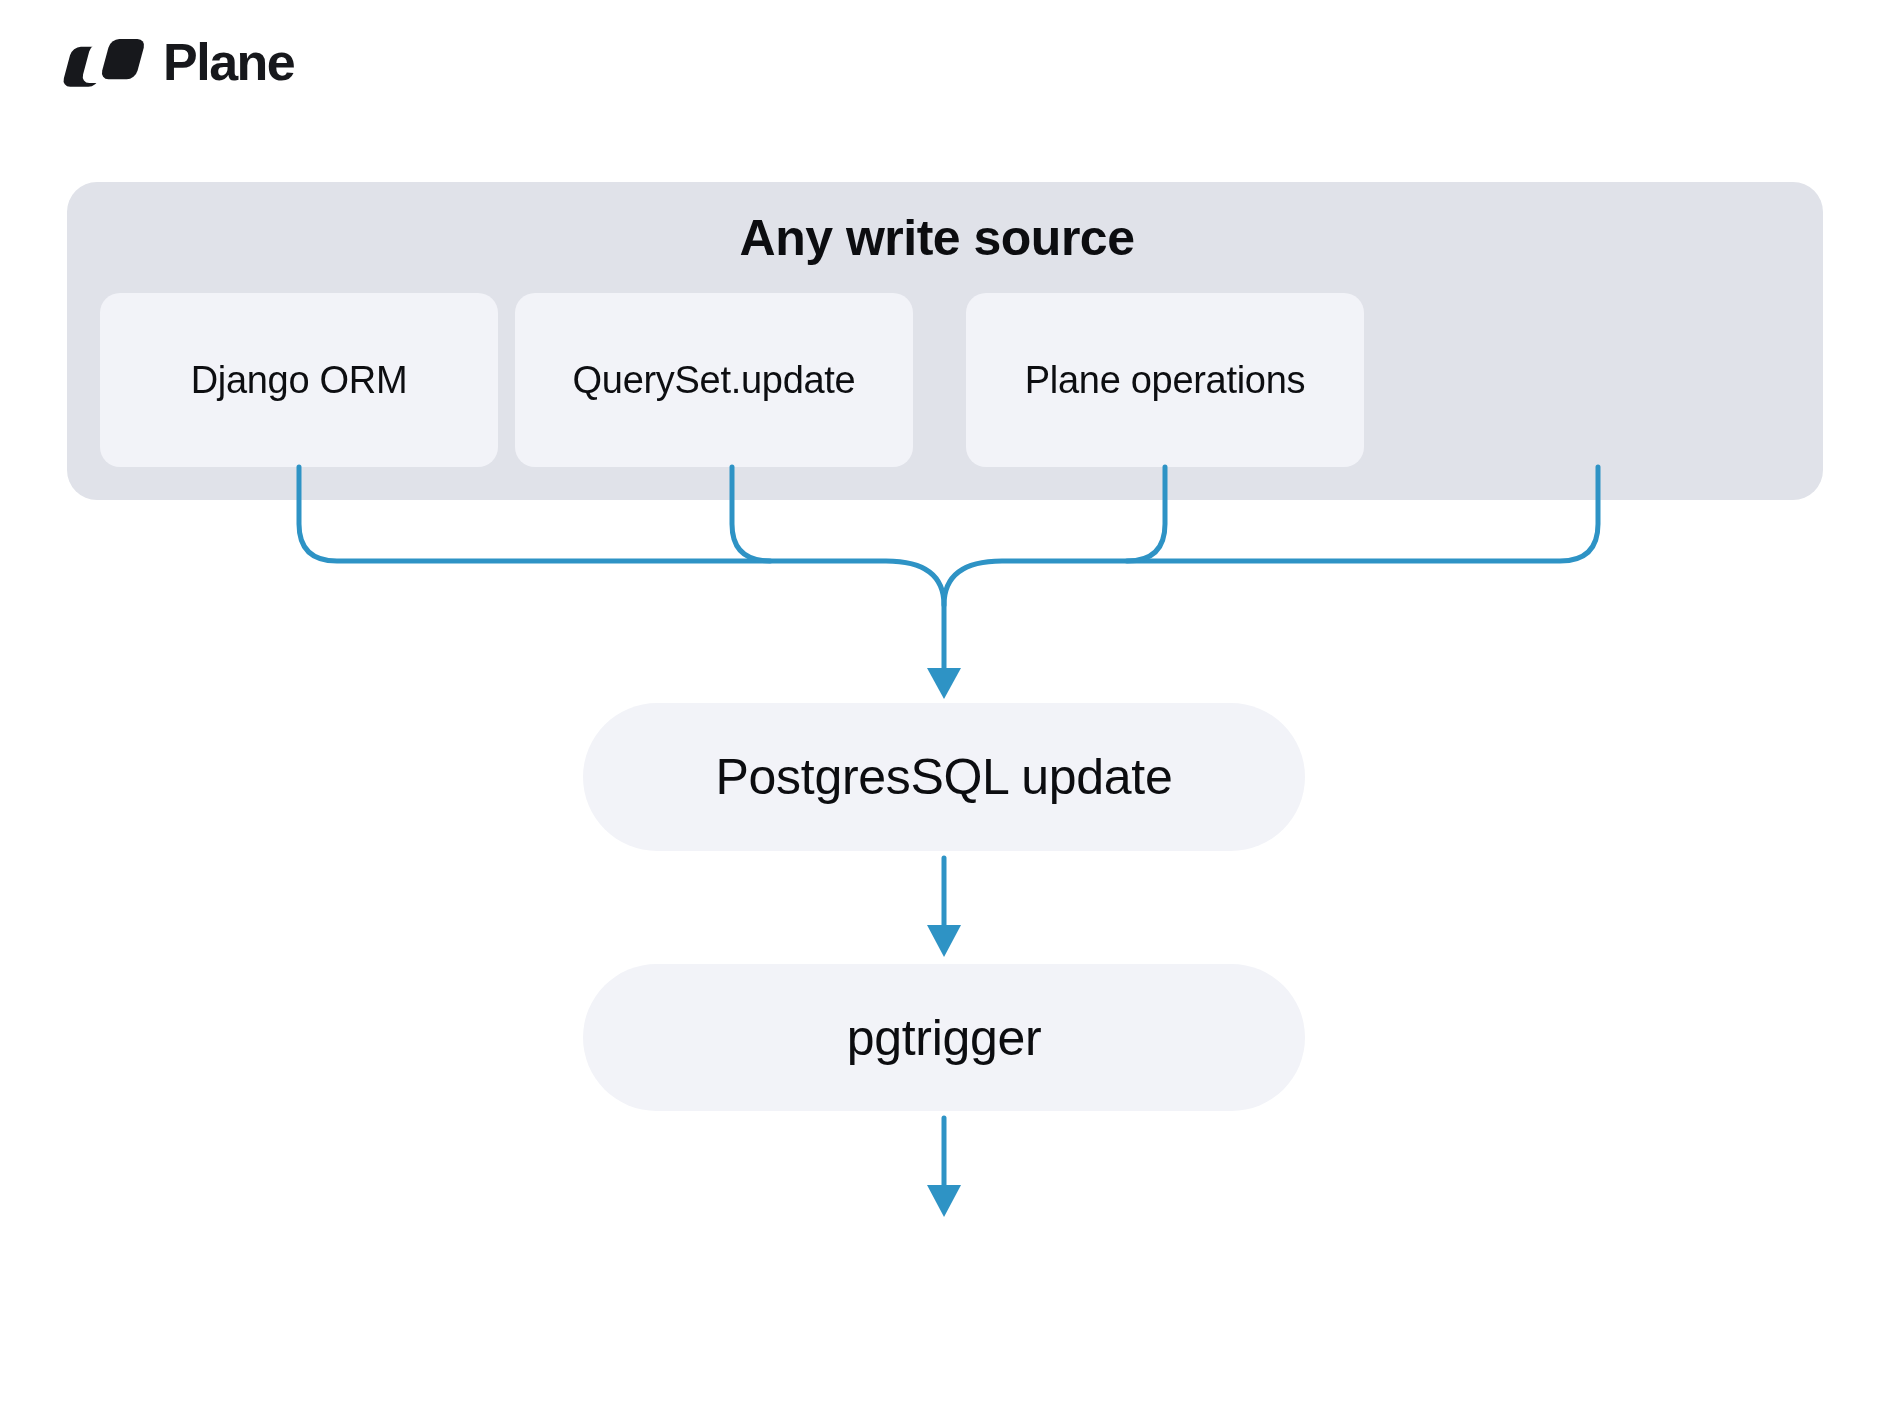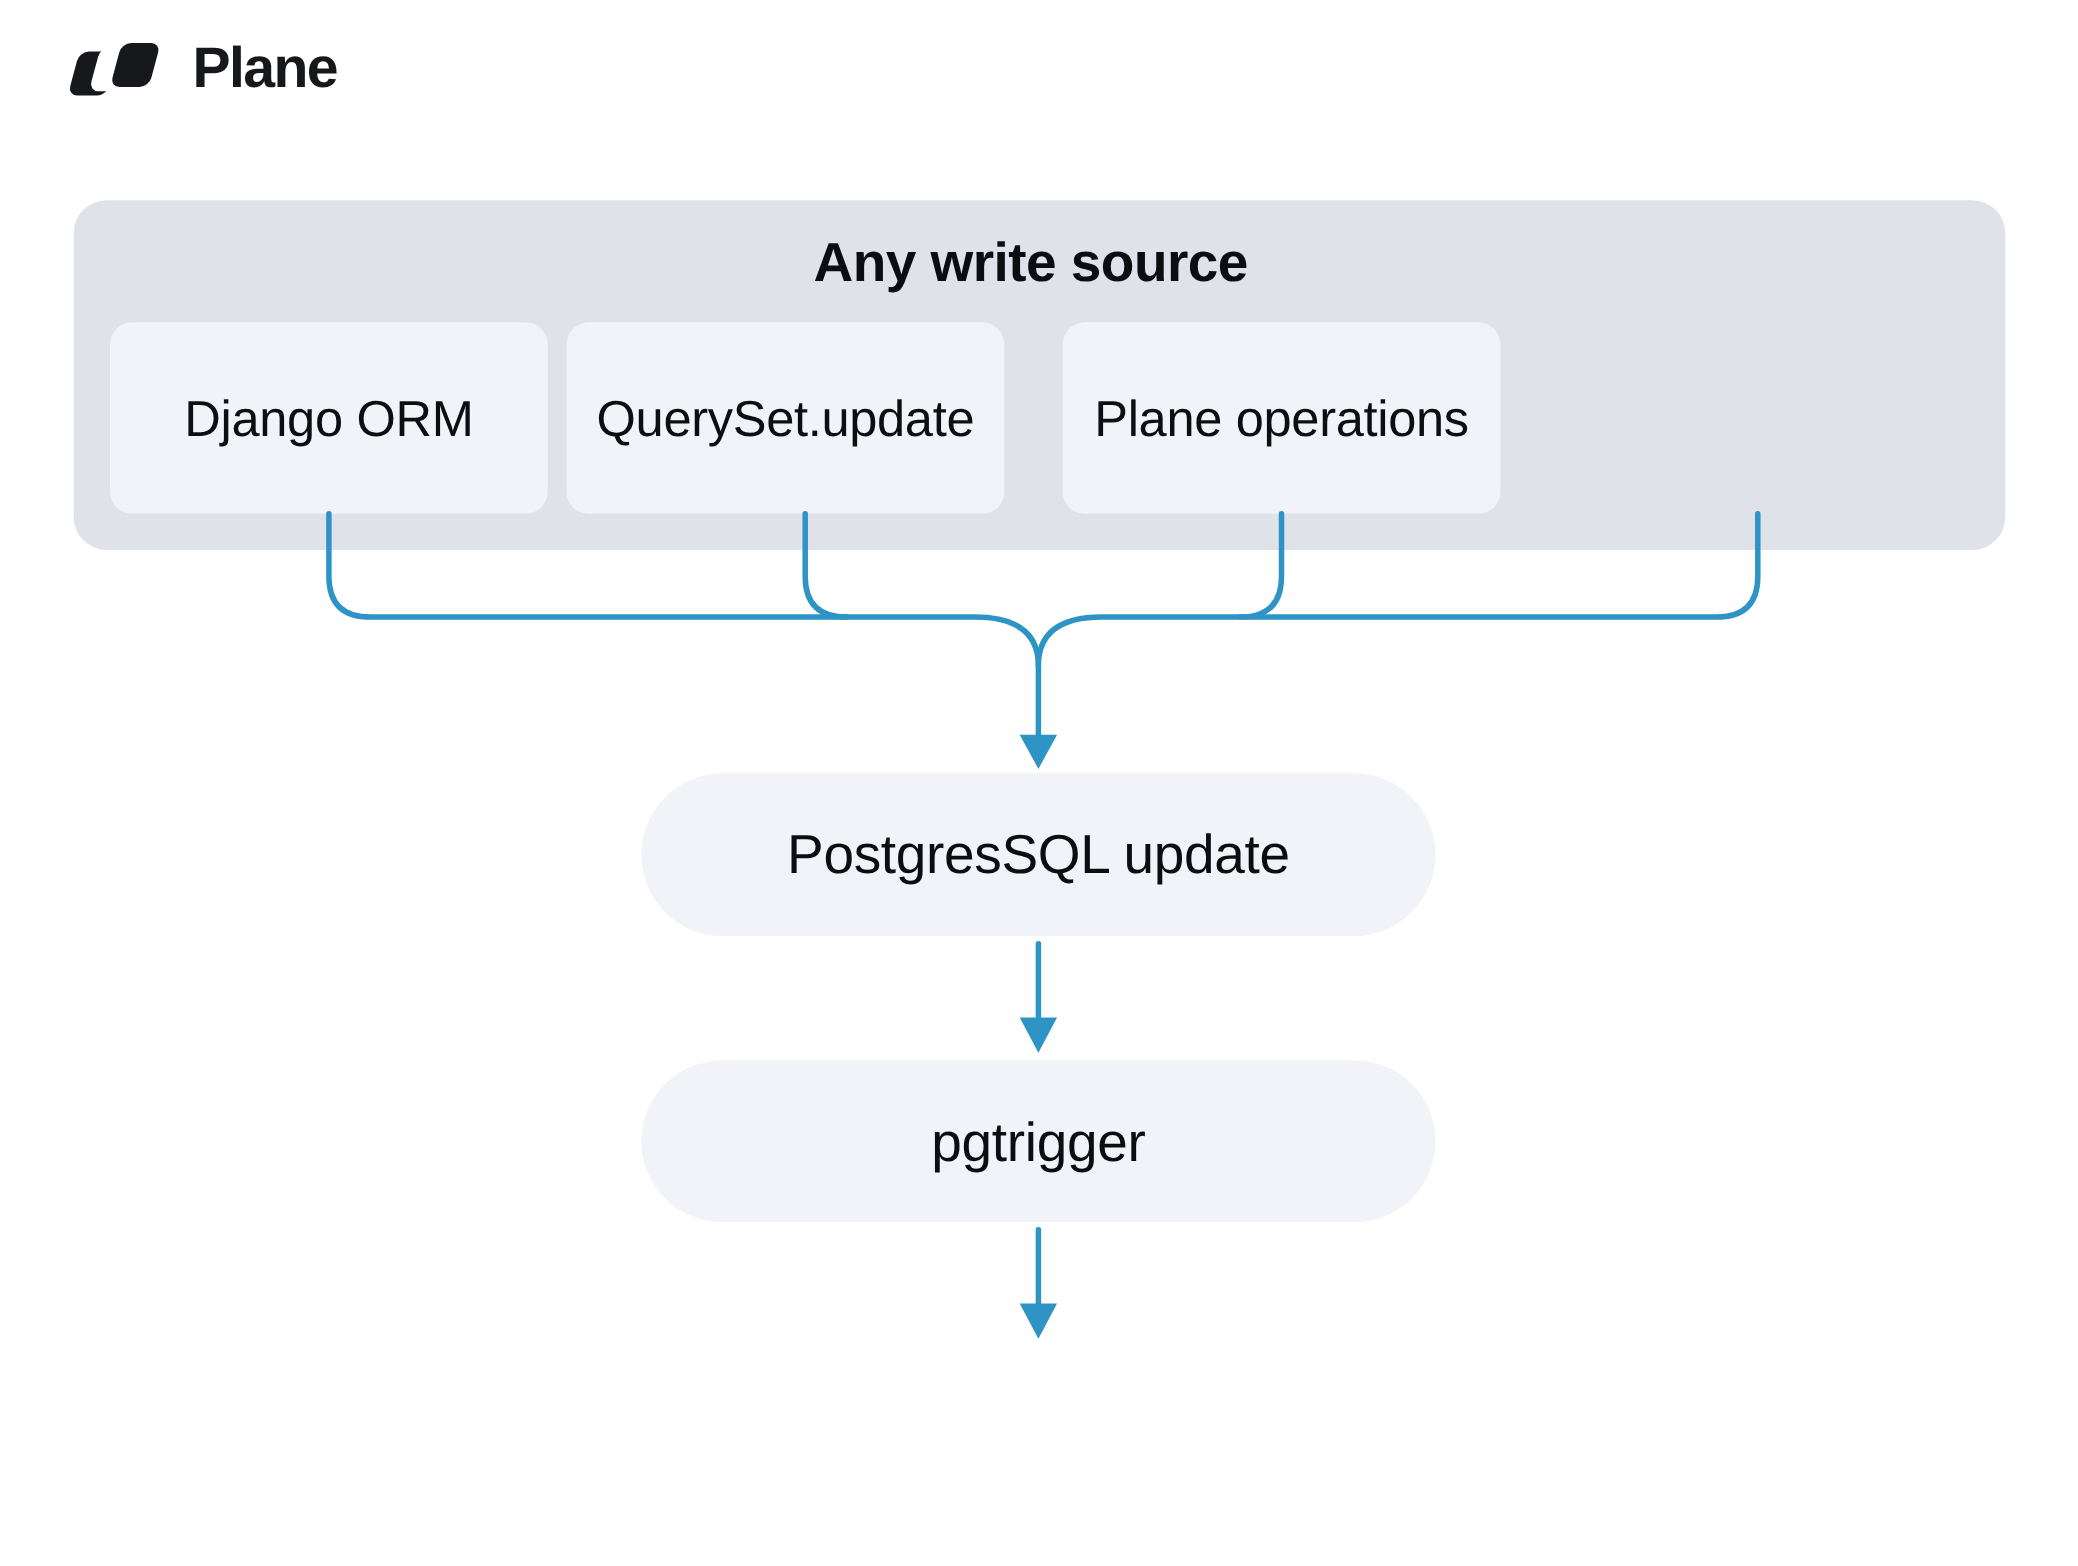--- a/index.html
+++ b/index.html
@@ -14,42 +14,41 @@
   
   .brand{
     position:absolute;left:61px;top:36px;
     display:flex;align-items:center;gap:16px;
   }
   .brand .mark{display:block;}
   .brand .name{
     font-size:52px;font-weight:600;letter-spacing:-1.5px;
     color:var(--brand-ink,#17181c);
     line-height:1;
-    margin-left:12px;
   }
   
   .group{
     position:absolute;left:67px;top:182px;
     width:1756px;height:318px;
     background:var(--group-bg,#e0e2e9);
     border-radius:30px;
   }
   .group-title{
     position:absolute;left:0;right:16px;top:0;height:112px;
     display:flex;align-items:center;justify-content:center;
     font-size:50px;font-weight:700;letter-spacing:-0.5px;
     color:#0c0d10;
   }
   .source-card{
     position:absolute;top:111px;
     width:398px;height:174px;
     background:var(--card-bg,#f2f3f8);
     border-radius:20px;
     display:flex;align-items:center;justify-content:center;
-    font-size:46px;font-weight:400;letter-spacing:-0.3px;
+    font-size:38px;font-weight:400;letter-spacing:-0.3px;
     color:#0d0e11;
   }
   .source-card:nth-of-type(2){left:33px;}
   .source-card:nth-of-type(3){left:448px;text-align:center;}
   .source-card:nth-of-type(4){left:899px;}
   .source-card:nth-of-type(5){left:1332px;}
   
   .connectors{
     position:absolute;left:0;top:0;width:1889px;height:1424px;
     pointer-events:none;

